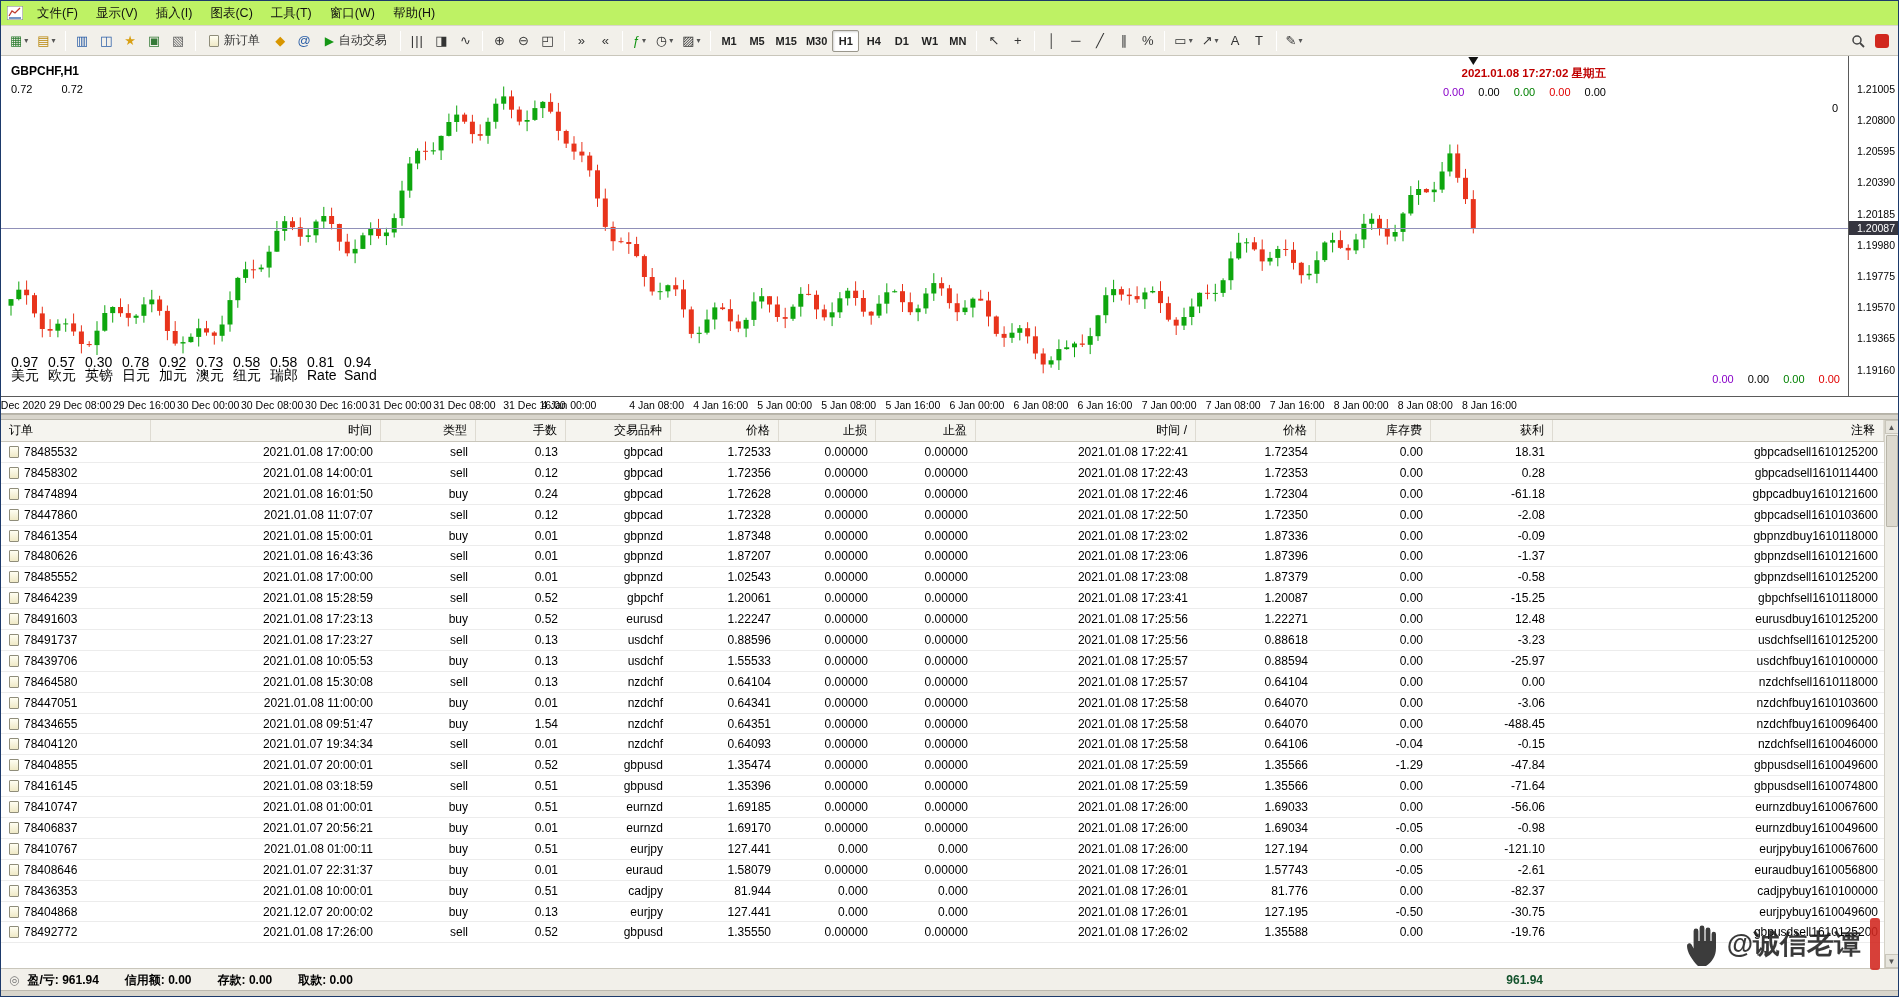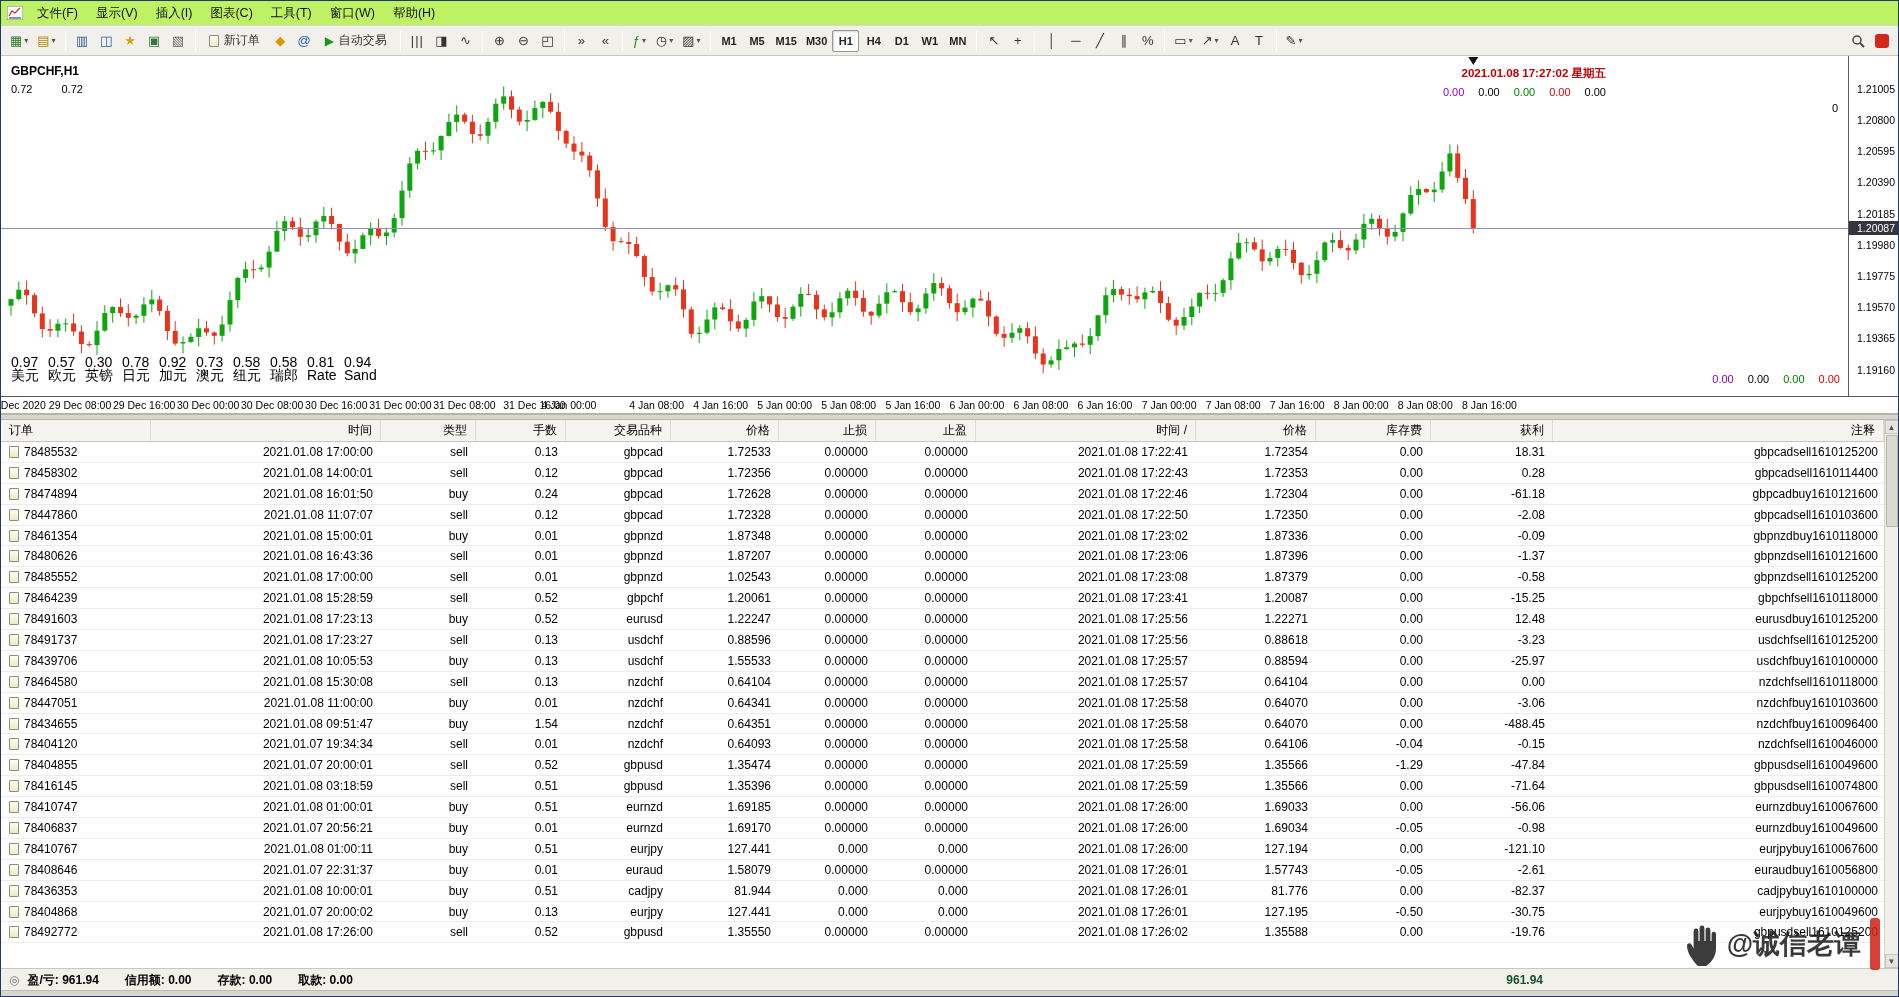--- a/index.html
+++ b/index.html
@@ -1136,21 +1136,21 @@
           <div class="hcell c9">81.776</div>
           <div class="hcell c10">0.00</div>
           <div class="hcell c11">-82.37</div>
           <div class="hcell c12">cadjpybuy1610100000</div>
         </div>
         <div class="hrow">
           <div class="hcell c0">
             <span class="doc-ic"></span>
             <span>78404868</span>
           </div>
-          <div class="hcell c1">2021.01.07 20:00:02</div>
+          <div class="hcell c1">2021.12.07 20:00:02</div>
           <div class="hcell c2">buy</div>
           <div class="hcell c3">0.13</div>
           <div class="hcell c4">eurjpy</div>
           <div class="hcell c5">127.441</div>
           <div class="hcell c6">0.000</div>
           <div class="hcell c7">0.000</div>
           <div class="hcell c8">2021.01.08 17:26:01</div>
           <div class="hcell c9">127.195</div>
           <div class="hcell c10">-0.50</div>
           <div class="hcell c11">-30.75</div>

